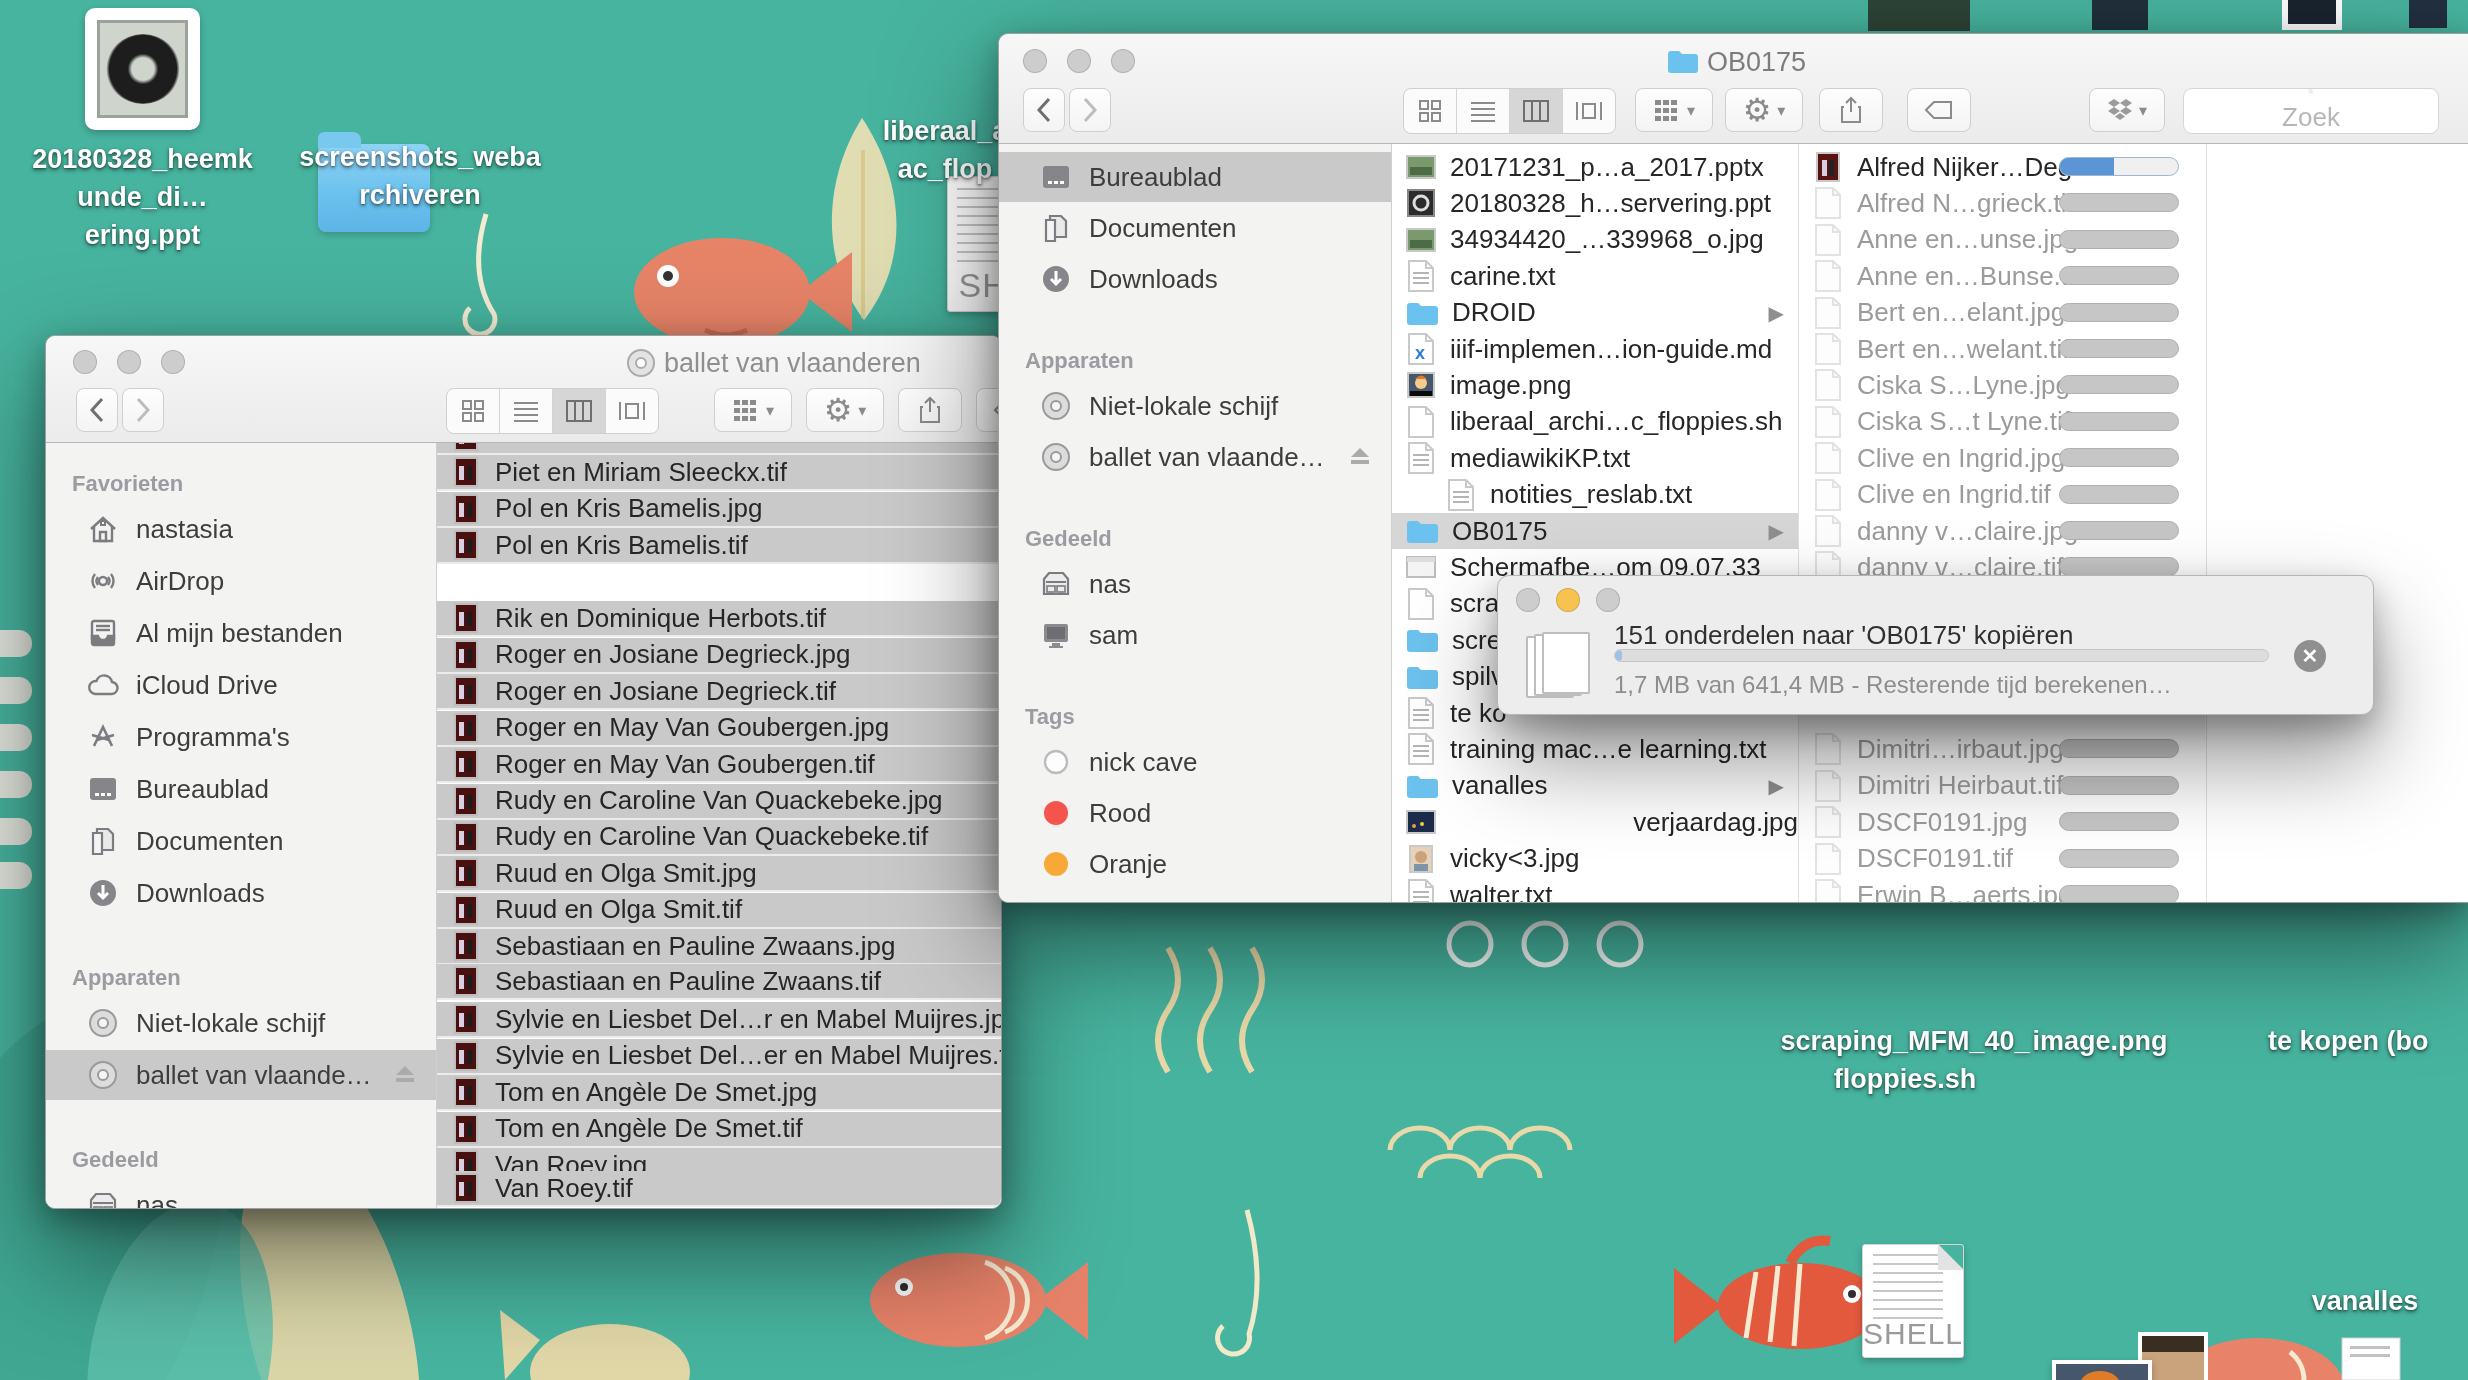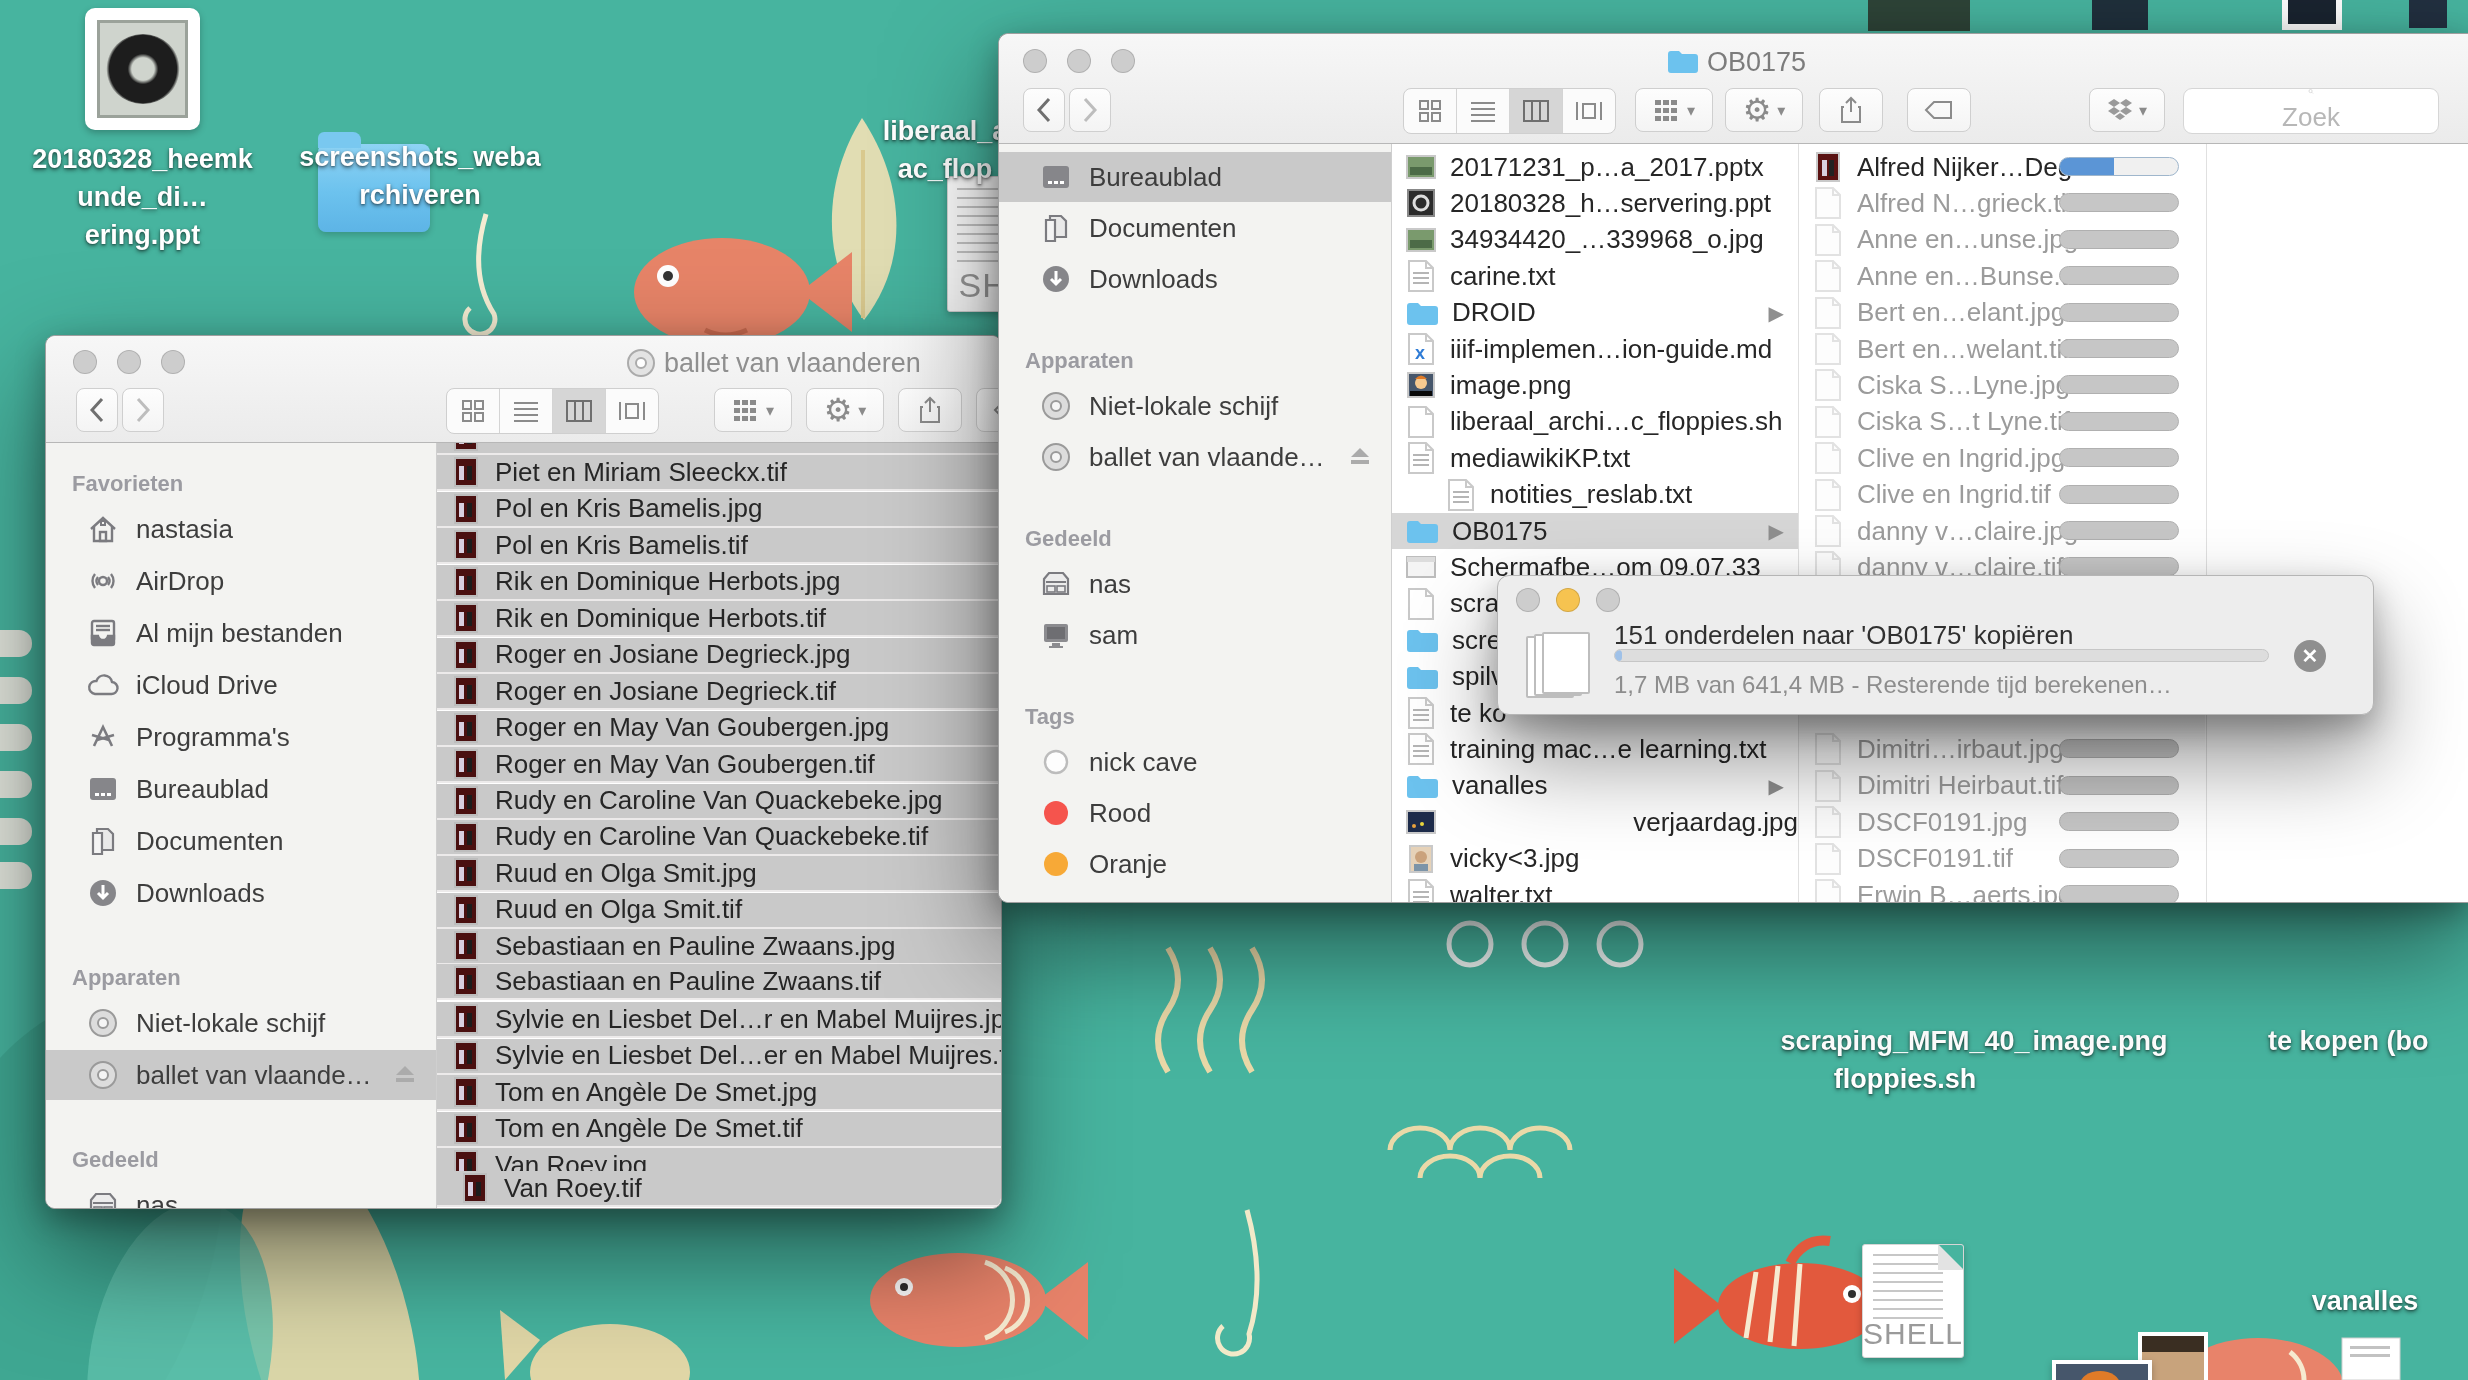--- a/index.html
+++ b/index.html
@@ -473,30 +473,20 @@
         <div class="frow gsel" style="top: 85.35px;">
           <span class="fic">
             <svg width="24" height="30" viewBox="0 0 24 30">
               <rect x="1" y="1" width="22" height="28" fill="#4a1010" stroke="#bdbdbd" stroke-width="2"></rect>
               <rect x="5" y="9" width="5" height="14" fill="#d8cfe0"></rect>
               <rect x="13" y="9" width="5" height="14" fill="#1c1c1c"></rect>
             </svg>
           </span>
           <span>Pol en Kris Bamelis.tif</span>
         </div>
-        <div class="frow gsel" style="top: 121.8px;">
-          <span class="fic">
-            <svg width="24" height="30" viewBox="0 0 24 30">
-              <rect x="1" y="1" width="22" height="28" fill="#4a1010" stroke="#bdbdbd" stroke-width="2"></rect>
-              <rect x="5" y="9" width="5" height="14" fill="#d8cfe0"></rect>
-              <rect x="13" y="9" width="5" height="14" fill="#1c1c1c"></rect>
-            </svg>
-          </span>
-          <span>Rik en Dominique Herbots.jpg</span>
-        </div>
         <div class="frow gsel" style="top: 158.25px;">
           <span class="fic">
             <svg width="24" height="30" viewBox="0 0 24 30">
               <rect x="1" y="1" width="22" height="28" fill="#4a1010" stroke="#bdbdbd" stroke-width="2"></rect>
               <rect x="5" y="9" width="5" height="14" fill="#d8cfe0"></rect>
               <rect x="13" y="9" width="5" height="14" fill="#1c1c1c"></rect>
             </svg>
           </span>
           <span>Rik en Dominique Herbots.tif</span>
         </div>
@@ -643,21 +633,21 @@
         <div class="frow gsel" style="top: 705px;">
           <span class="fic">
             <svg width="24" height="30" viewBox="0 0 24 30">
               <rect x="1" y="1" width="22" height="28" fill="#4a1010" stroke="#bdbdbd" stroke-width="2"></rect>
               <rect x="5" y="9" width="5" height="14" fill="#d8cfe0"></rect>
               <rect x="13" y="9" width="5" height="14" fill="#1c1c1c"></rect>
             </svg>
           </span>
           <span>Van Roey.jpg</span>
         </div>
-        <div class="frow gsel" style="top: 728px; padding-left: 9px;">
+        <div class="frow gsel" style="top: 728px;">
           <span class="fic">
             <svg width="24" height="30" viewBox="0 0 24 30">
               <rect x="1" y="1" width="22" height="28" fill="#4a1010" stroke="#bdbdbd" stroke-width="2"></rect>
               <rect x="5" y="9" width="5" height="14" fill="#d8cfe0"></rect>
               <rect x="13" y="9" width="5" height="14" fill="#1c1c1c"></rect>
             </svg>
           </span>
           <span>Van Roey.tif</span>
         </div>
       </div>

